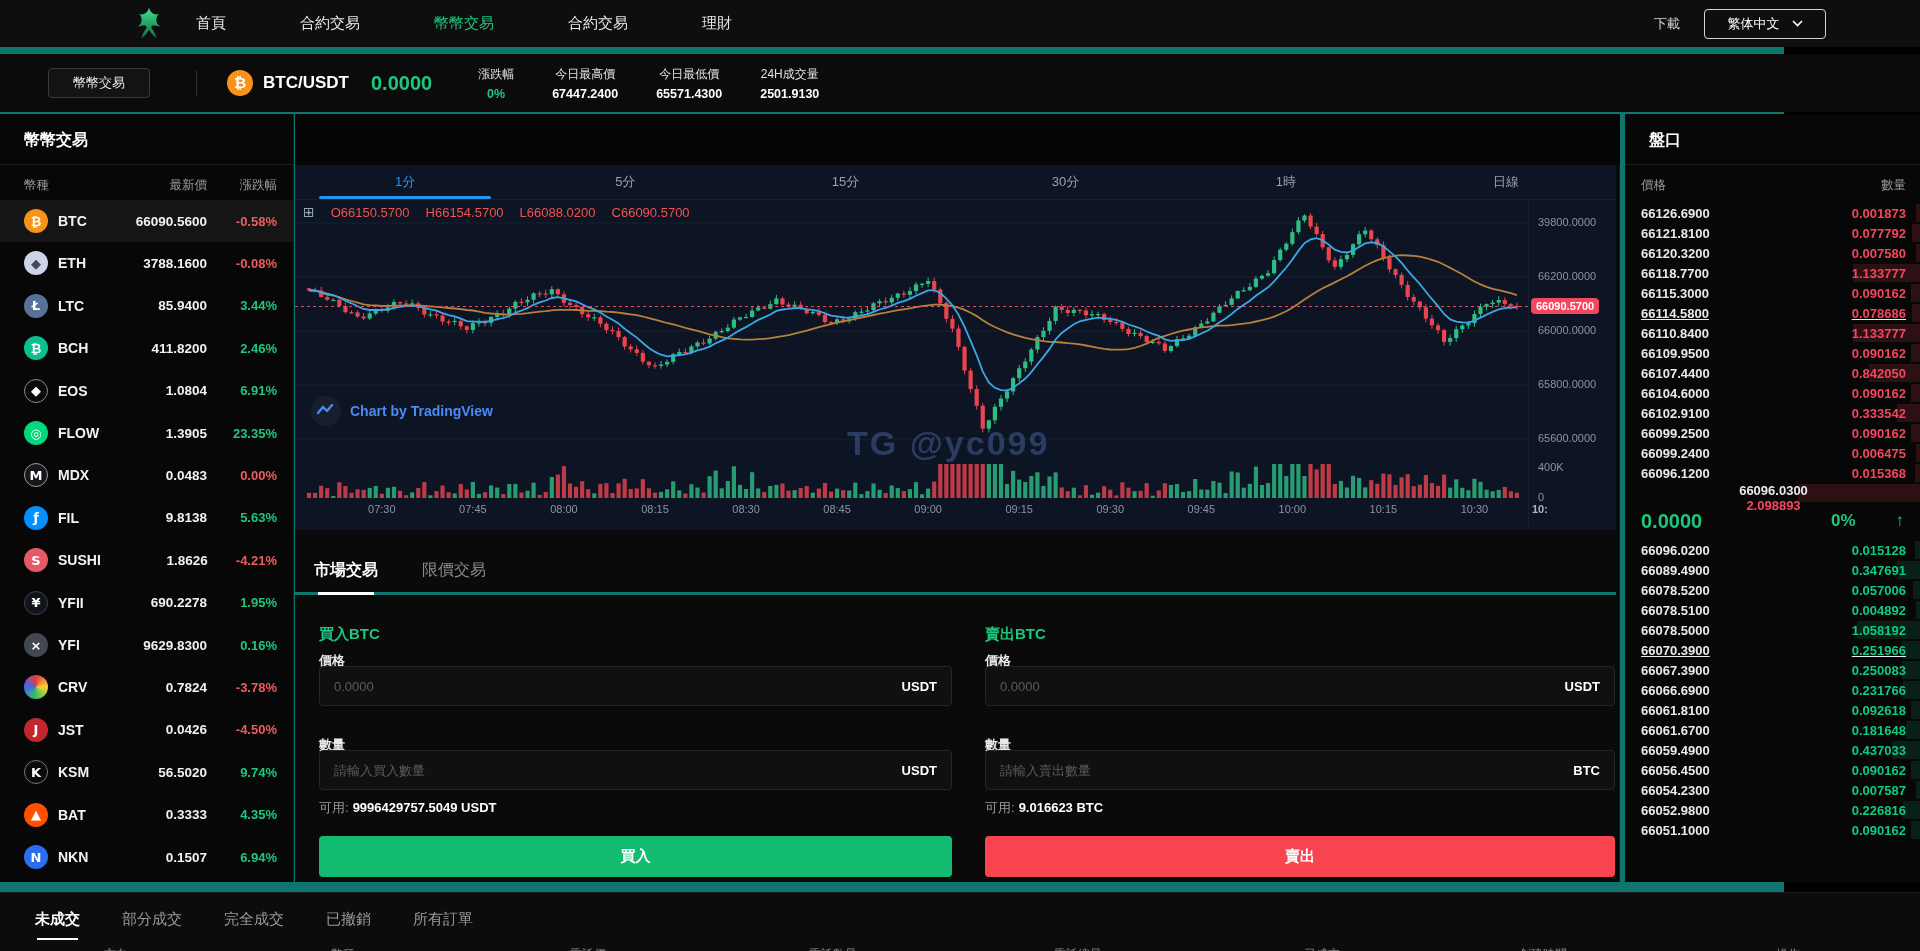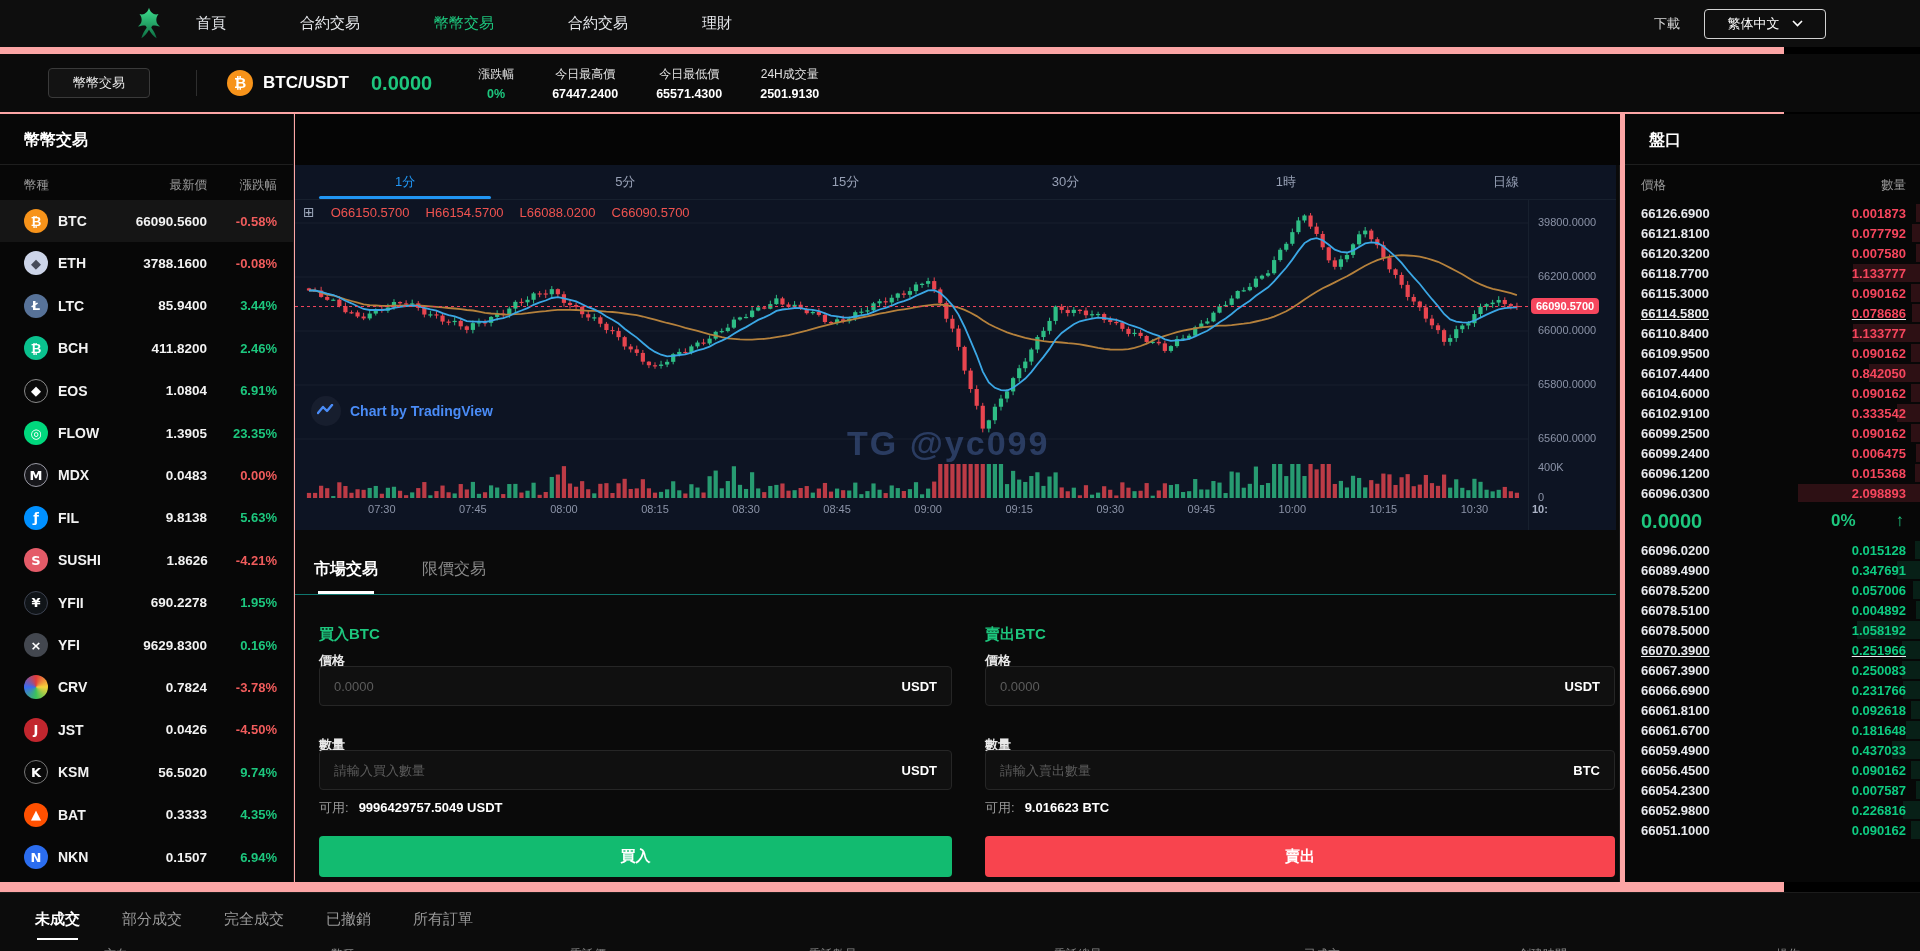--- a/index.html
+++ b/index.html
@@ -1,18 +1,18 @@
 <!DOCTYPE html>
 <html><head>
 <meta charset="utf-8">
 <style>
 *{margin:0;padding:0;box-sizing:border-box}
 html,body{width:1920px;height:951px;overflow:hidden;background:#000}
 body{font-family:"Liberation Sans","DejaVu Sans",sans-serif;color:#eaecef}
-.stage{position:relative;width:1784px;height:951px;background:#fca5a5}
+.stage{position:relative;width:1784px;height:951px;background:#0f766e}
 
 
 .topnav{position:absolute;top:0;left:0;width:1920px;height:47px;background:#0e0e0e}
 .logo{position:absolute;left:130px;top:5px;width:38px;height:38px;cursor:pointer}
 .navitems{position:absolute;left:196px;top:0;height:47px;display:flex;align-items:center;gap:74px}
 .navitem{font-size:15px;color:#e6e8ec;cursor:pointer;white-space:nowrap}
 .navitem.active{color:#1dc77e}
 .nav-right{position:absolute;right:94px;top:0;height:47px;display:flex;align-items:center;gap:24px}
 .dl{font-size:13px;color:#d8d8d8;cursor:pointer}
 .langbox{width:122px;height:30px;border:1px solid #d2d2d2;border-radius:4px;display:flex;align-items:center;justify-content:center;gap:12px;font-size:13px;color:#fff;cursor:pointer}
@@ -62,37 +62,37 @@
 .pa-label{position:absolute;left:9px;white-space:nowrap}
 .pa-tag{position:absolute;left:2px;background:#f6465d;color:#fff;font-weight:bold;font-size:11px;padding:2px 5px;border-radius:4px;white-space:nowrap}
 .time-label{position:absolute;top:303px;width:46px;text-align:center;font-size:11px;color:#8b93a7}
 .edge-time{position:absolute;left:1237px;top:303px;font-size:11px;font-weight:bold;color:#aab2c5}
 .tv-attr{position:absolute;left:16px;top:196px;display:flex;align-items:center;gap:9px;font-size:14px;font-weight:bold;color:#4a8cf7;cursor:pointer}
 .tv-logo{width:30px;height:30px;border-radius:50%;background:rgba(26,32,48,0.85);display:flex;align-items:center;justify-content:center}
 .watermark{position:absolute;left:552px;top:224px;font-size:34px;font-weight:bold;color:rgba(96,136,214,0.35);letter-spacing:2px}
 
 
 .trade-panel{position:absolute;left:0;top:431px;width:1321px;height:337px;background:#0a0a0a}
-.trade-tabs{height:50px;border-bottom:1px solid #0f766e;display:flex;align-items:flex-end;padding-left:19px;gap:44px}
+.trade-tabs{height:50px;border-bottom:3px solid #0f766e;display:flex;align-items:flex-start;padding-left:19px;gap:44px}
 .ttab{font-size:16px;color:#8c8c8c;cursor:pointer;height:50px;display:flex;align-items:center;position:relative}
 .ttab.active{color:#fff;font-weight:bold}
 .ttab.active::after{content:"";position:absolute;bottom:0;left:4px;right:4px;height:3px;background:#fff}
 .form{position:absolute;top:50px;height:287px}
 .form.buy{left:24px;width:633px}
 .form.sell{left:690px;width:630px}
 .f-title{position:absolute;top:30px;font-size:15px;font-weight:bold;color:#1dc77e}
 .f-label{position:absolute;font-size:13px;font-weight:bold;color:#e8e8e8}
 .l1{top:57px}.l2{top:141px}
 .f-input{position:absolute;left:0;right:0;height:40px;background:#101010;border:1px solid #262626;border-radius:4px;display:flex;align-items:center;padding:0 14px}
 .i1{top:71px}.i2{top:155px}
 .f-input input{flex:1;background:transparent;border:0;outline:0;color:#ddd;font-size:13px;font-family:inherit}
 .f-input input::placeholder{color:#5c5c5c}
 .unit{font-size:13px;font-weight:bold;color:#fff;margin-left:10px}
 .f-avail{position:absolute;top:204px;font-size:13px}
-.av-l{color:#9a9a9a}.av-v{color:#fff;font-weight:bold;margin-left:10px}
+.av-l{color:#9a9a9a}.av-v{color:#fff;font-weight:bold;margin-left:4px}
 .f-btn{position:absolute;top:241px;left:0;right:0;height:41px;border:0;border-radius:4px;font-size:15px;font-weight:bold;color:#fff;cursor:pointer;font-family:inherit}
 .buy-btn{background:#12bb70}
 .sell-btn{background:#f8444e}
 
 
 .book{position:absolute;left:1625px;top:0;width:295px;height:768px;background:#070707}
 .book-cols{position:absolute;top:58px;left:0;right:0;height:26px;display:flex;justify-content:space-between;align-items:center;padding:0 14px 0 16px;color:#9b9b9b;font-size:12.5px}
 .brow{position:absolute;left:0;width:295px;height:20px;display:flex;justify-content:space-between;align-items:center;padding:0 14px 0 16px;font-size:13px;cursor:pointer}
 .b-price{color:#e8eaee;font-weight:bold;z-index:1}
 .b-qty{font-weight:bold;z-index:1}
@@ -1063,21 +1063,21 @@
           <div class="brow" style="top: 329px;">
             <span class="b-bar ask" style="width: 4.3626px;"></span>
             <span class="b-price">66099.2400</span>
             <span class="b-qty ask">0.006475</span>
           </div>
           <div class="brow" style="top: 349px;">
             <span class="b-bar ask" style="width: 4.86061px;"></span>
             <span class="b-price">66096.1200</span>
             <span class="b-qty ask">0.015368</span>
           </div>
-          <div class="brow" style="top: 369px;">
+          <div class="brow" style="top: 369px; flex-direction: column;">
             <span class="b-bar ask" style="width: 121.538px;"></span>
             <span class="b-price">66096.0300</span>
             <span class="b-qty ask">2.098893</span>
           </div>
         </div>
       <div class="mid">
         <span class="mid-price">0.0000</span>
         <span class="mid-chg">0%</span>
         <span class="mid-arrow">↑</span>
       </div>

